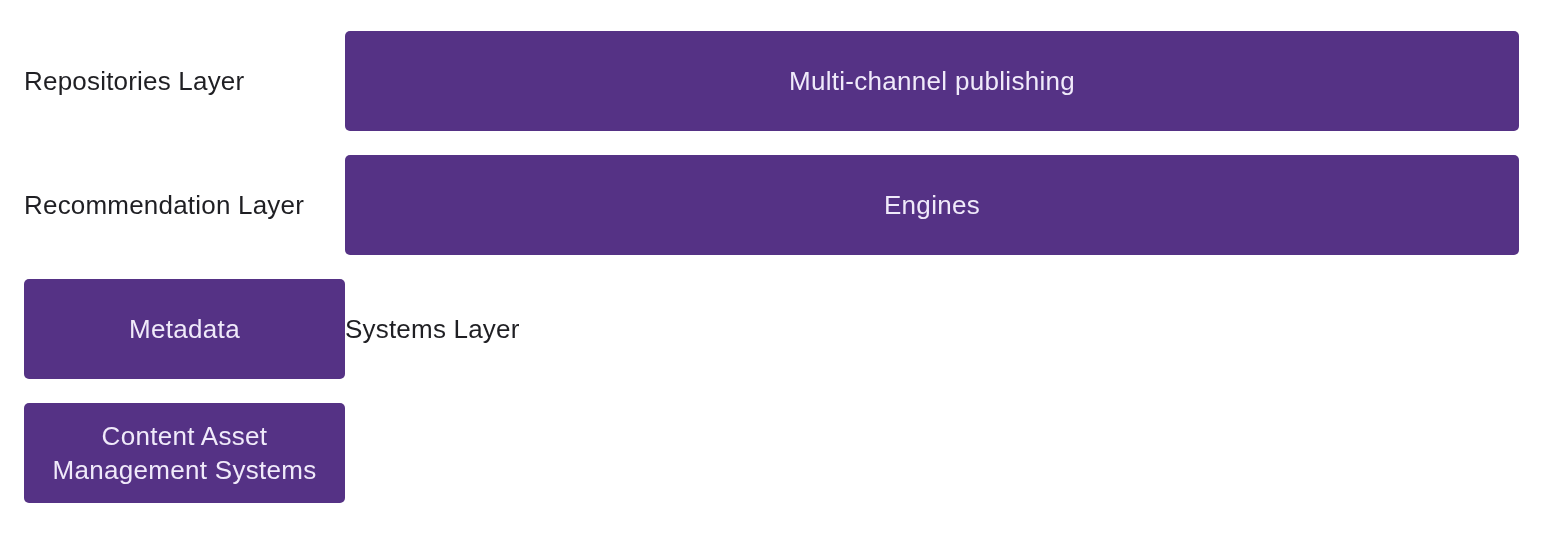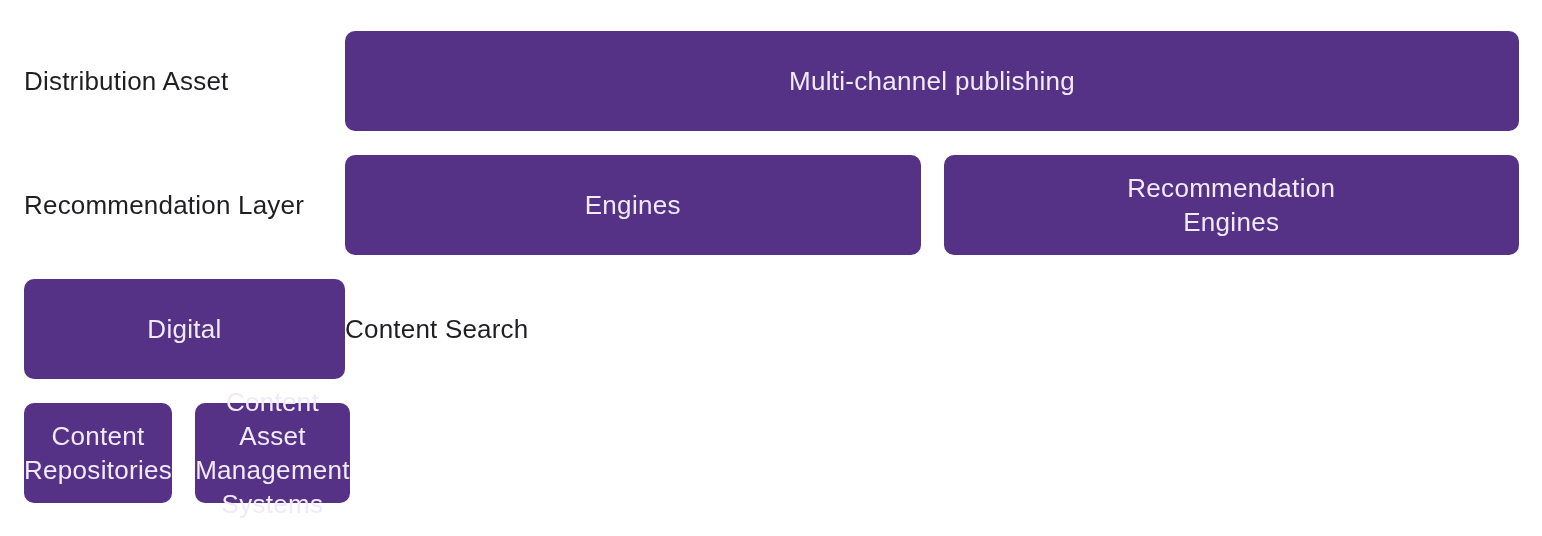--- a/index.html
+++ b/index.html
@@ -32,54 +32,51 @@
     color: #1f1f23;
   }
   .box-row {
     display: flex;
     gap: 23px;
     height: 100%;
   }
   .layer-box {
     flex: 1;
     background: #553285;
-    border-radius: 10px;
+    border-radius: 5px;
     display: flex;
     align-items: center;
     justify-content: center;
     text-align: center;
     color: #f0eafa;
     font-size: 26px;
     line-height: 34px;
     letter-spacing: 0.3px;
     white-space: pre-line;
   }
 </style>
 </head>
 <body>
 
 <div class="canvas">
   <div class="diagram">
 
-    <div class="layer-label">Distribution Asset</div>
+    <div class="layer-label">Repositories Layer</div>
     <div class="box-row">
       <div class="layer-box">Multi-channel publishing</div>
     </div>
 
     <div class="layer-label">Recommendation Layer</div>
     <div class="box-row">
       <div class="layer-box">Engines</div>
-      <div class="layer-box">Recommendation
-Engines</div>
     </div>
 
     <div class="box-row">
-      <div class="layer-box">Digital</div>
+      <div class="layer-box">Metadata</div>
     </div>
 
-    <div class="layer-label">Content Search</div>
+    <div class="layer-label">Systems Layer</div>
     <div class="box-row">
-      <div class="layer-box">Content Repositories</div>
       <div class="layer-box">Content Asset Management Systems</div>
     </div>
 
   </div>
 </div>
 
 </body></html>

